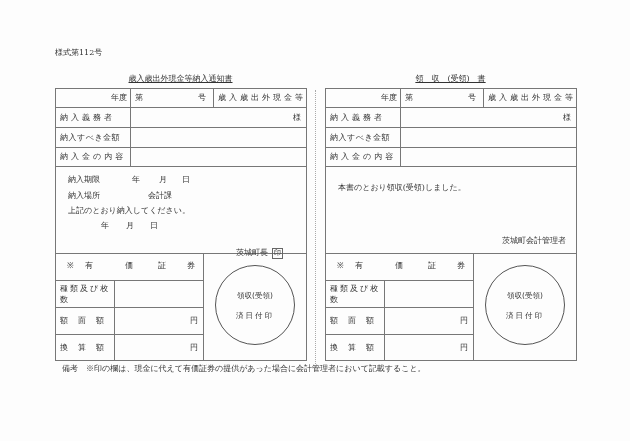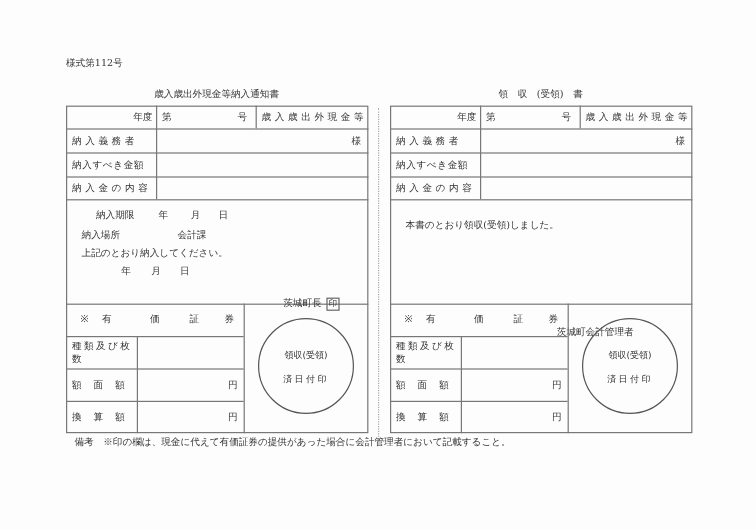--- a/index.html
+++ b/index.html
@@ -2,21 +2,21 @@
 <html><head>
 <meta charset="utf-8">
 <style>
   html, body { margin:0; padding:0; }
   body {
     width:630px; height:441px; background:#fdfdfd; position:relative; overflow:hidden;
     font-family: "DejaVu Serif", "Liberation Serif", serif; color:#333; font-size:8px;
   }
   .abs { position:absolute; }
   .form-number { left:55px; top:47px; font-size:8px; }
-  .title { top:73px; font-size:8px; text-align:center; }
+  .title { top:73px; font-size:8px; text-align:center;text-decoration:underline; }
   .tbl { position:absolute; border:1px solid #777; box-sizing:border-box; }
   .hline { position:absolute; height:0; border-top:1px solid #777; }
   .vline { position:absolute; width:0; border-left:1px solid #777; }
   .cell { position:absolute; font-size:8px; line-height:19px; white-space:nowrap; }
   .spaced { letter-spacing:3px; }
   .divider { position:absolute; left:315px; top:90px; width:0; height:278px; border-left:1px dotted #aaa; }
   .circle { position:absolute; border:1px solid #555; border-radius:50%; box-sizing:border-box; }
   .stamp-text { position:absolute; width:100%; text-align:center; font-family:"DejaVu Sans", sans-serif; font-size:7.5px; }
   .seal-box { display:inline-block; border:1px solid #666; padding:0 1px; line-height:9px; font-size:7px; margin-left:4px; }
   .txt { position:absolute; font-size:8px; white-space:nowrap; }
@@ -50,21 +50,21 @@
   <div class="cell spaced" style="left:60px;top:108px;">納入義務者</div>
   <div class="cell" style="left:293px;top:108px;">様</div>
   <div class="cell" style="left:133px;top:108px;width:155px;height:18px;"></div>
 
   <div class="cell" style="left:60px;top:128px;letter-spacing:0.5px;">納入すべき金額</div>
   <div class="cell" style="left:133px;top:128px;width:170px;height:18px;"></div>
 
   <div class="cell spaced" style="left:60px;top:147px;">納入金の内容</div>
   <div class="cell" style="left:133px;top:147px;width:170px;height:18px;"></div>
 
-  <div class="txt" style="left:68px;top:174px;margin-left:12px;">納入期限</div>
+  <div class="txt" style="left:68px;top:174px;">納入期限</div>
   <div class="txt" style="left:132px;top:174px;">年</div>
   <div class="txt" style="left:159px;top:174px;">月</div>
   <div class="txt" style="left:182px;top:174px;">日</div>
 
   <div class="txt" style="left:68px;top:190px;">納入場所</div>
   <div class="txt" style="left:148px;top:190px;">会計課</div>
 
   <div class="txt" style="left:68px;top:205px;">上記のとおり納入してください。</div>
 
   <div class="txt" style="left:101px;top:220px;">年</div>
@@ -125,21 +125,21 @@
   <div class="cell" style="left:563px;top:108px;">様</div>
   <div class="cell" style="left:403px;top:108px;width:155px;height:18px;"></div>
 
   <div class="cell" style="left:330px;top:128px;letter-spacing:0.5px;">納入すべき金額</div>
   <div class="cell" style="left:403px;top:128px;width:170px;height:18px;"></div>
 
   <div class="cell spaced" style="left:330px;top:147px;">納入金の内容</div>
   <div class="cell" style="left:403px;top:147px;width:170px;height:18px;"></div>
 
   <div class="txt" style="left:338px;top:182px;">本書のとおり領収(受領)しました。</div>
-  <div class="txt" style="left:464px;top:235px;margin-top:36px;">茨城町会計管理者</div>
+  <div class="txt" style="left:502px;top:235px;">茨城町会計管理者</div>
 
   <div class="vline" style="left:473px;top:253px;height:108px;"></div>
   <div class="vline" style="left:384px;top:280px;height:81px;"></div>
   <div class="hline" style="left:325px;top:280px;width:148px;"></div>
   <div class="hline" style="left:325px;top:307px;width:148px;"></div>
   <div class="hline" style="left:325px;top:334px;width:148px;"></div>
 
   <div class="cell" style="left:325px;top:256px;width:148px;">
     <span style="position:absolute;left:12px;">※</span>
     <span style="position:absolute;left:30px;">有</span>

